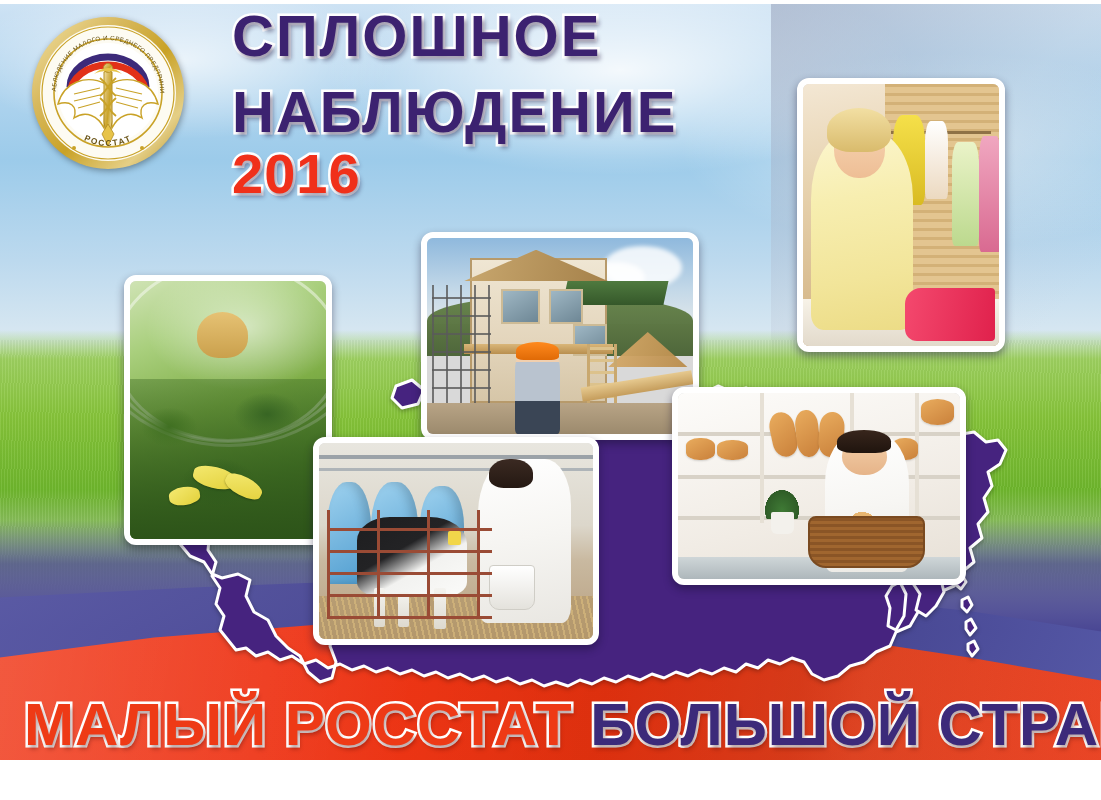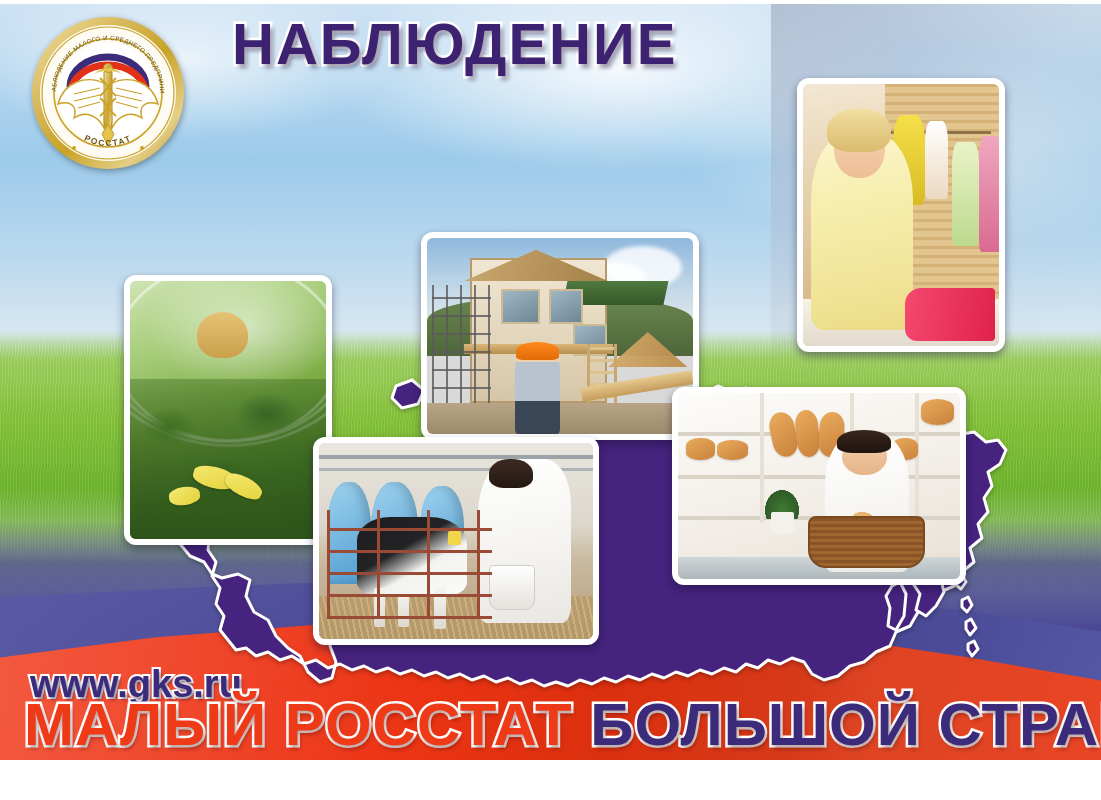--- a/index.html
+++ b/index.html
@@ -77,21 +77,21 @@
   .t-line{
     font-family:"Liberation Sans",sans-serif;
     font-weight:bold;font-style:normal;letter-spacing:2px;
     line-height:.96;
     color:#3c2270;
     -webkit-text-stroke:5px #ffffff;
     paint-order:stroke fill;
     text-shadow:3px 4px 4px rgba(40,30,70,.45);
   }
   .t-l1{font-size:58px;}
-  .t-l2{font-size:58px;margin-top:8px;}
+  .t-l2{font-size:58px;margin-top:20px;}
   .t-year{
     font-size:56px;margin-top:2px;letter-spacing:1px;
     color:#f0301a;-webkit-text-stroke:5px #ffffff;paint-order:stroke fill;
     font-weight:bold;text-shadow:3px 4px 4px rgba(40,30,70,.40);
     font-family:"Liberation Sans",sans-serif;
   }
 
   
   .photo{
     position:absolute;border:6px solid #ffffff;border-radius:12px;overflow:hidden;
@@ -403,21 +403,23 @@
       </text>
       <text font-family="'Liberation Sans',sans-serif" font-size="8.4" font-weight="bold" fill="#6a5417" letter-spacing="1.6">
         <textPath href="#ringBot" startOffset="50%" text-anchor="middle">РОССТАТ</textPath>
       </text>
       <circle cx="46" cy="136" r="2" fill="#c9a227"></circle>
       <circle cx="114" cy="136" r="2" fill="#c9a227"></circle>
     </svg>
   </div>
 
   <div class="title-block">
+    <div class="t-line t-l1">СПЛОШНОЕ</div>
     <div class="t-line t-l2">НАБЛЮДЕНИЕ</div>
+    <div class="t-year">2016</div>
   </div>
 
   <div class="photo" id="photo-greenhouse">
     <div class="inner">
       <div class="gh-bg"></div>
       <div class="gh-arc gh-a1"></div>
       <div class="gh-arc gh-a2"></div>
       <div class="gh-arc gh-a3"></div>
       <div class="gh-foliage"></div>
       <div class="gh-person"></div>
@@ -511,19 +513,18 @@
       <div class="bk-pot"></div>
       <div class="bk-counter"></div>
       <div class="bk-person"></div>
       <div class="bk-head"></div>
       <div class="bk-hair"></div>
       <div class="bk-buns"></div>
       <div class="bk-basket"></div>
     </div>
   </div>
 
-  <div class="url">www.gks.ru</div>
 
   <div class="slogan"><span class="sl-red">МАЛЫЙ РОССТАТ </span><span class="sl-purple">БОЛЬШОЙ СТРАНЫ</span></div>
 
   <div class="bg-bottom-white"></div>
 
 </div>
 
 </body></html>

